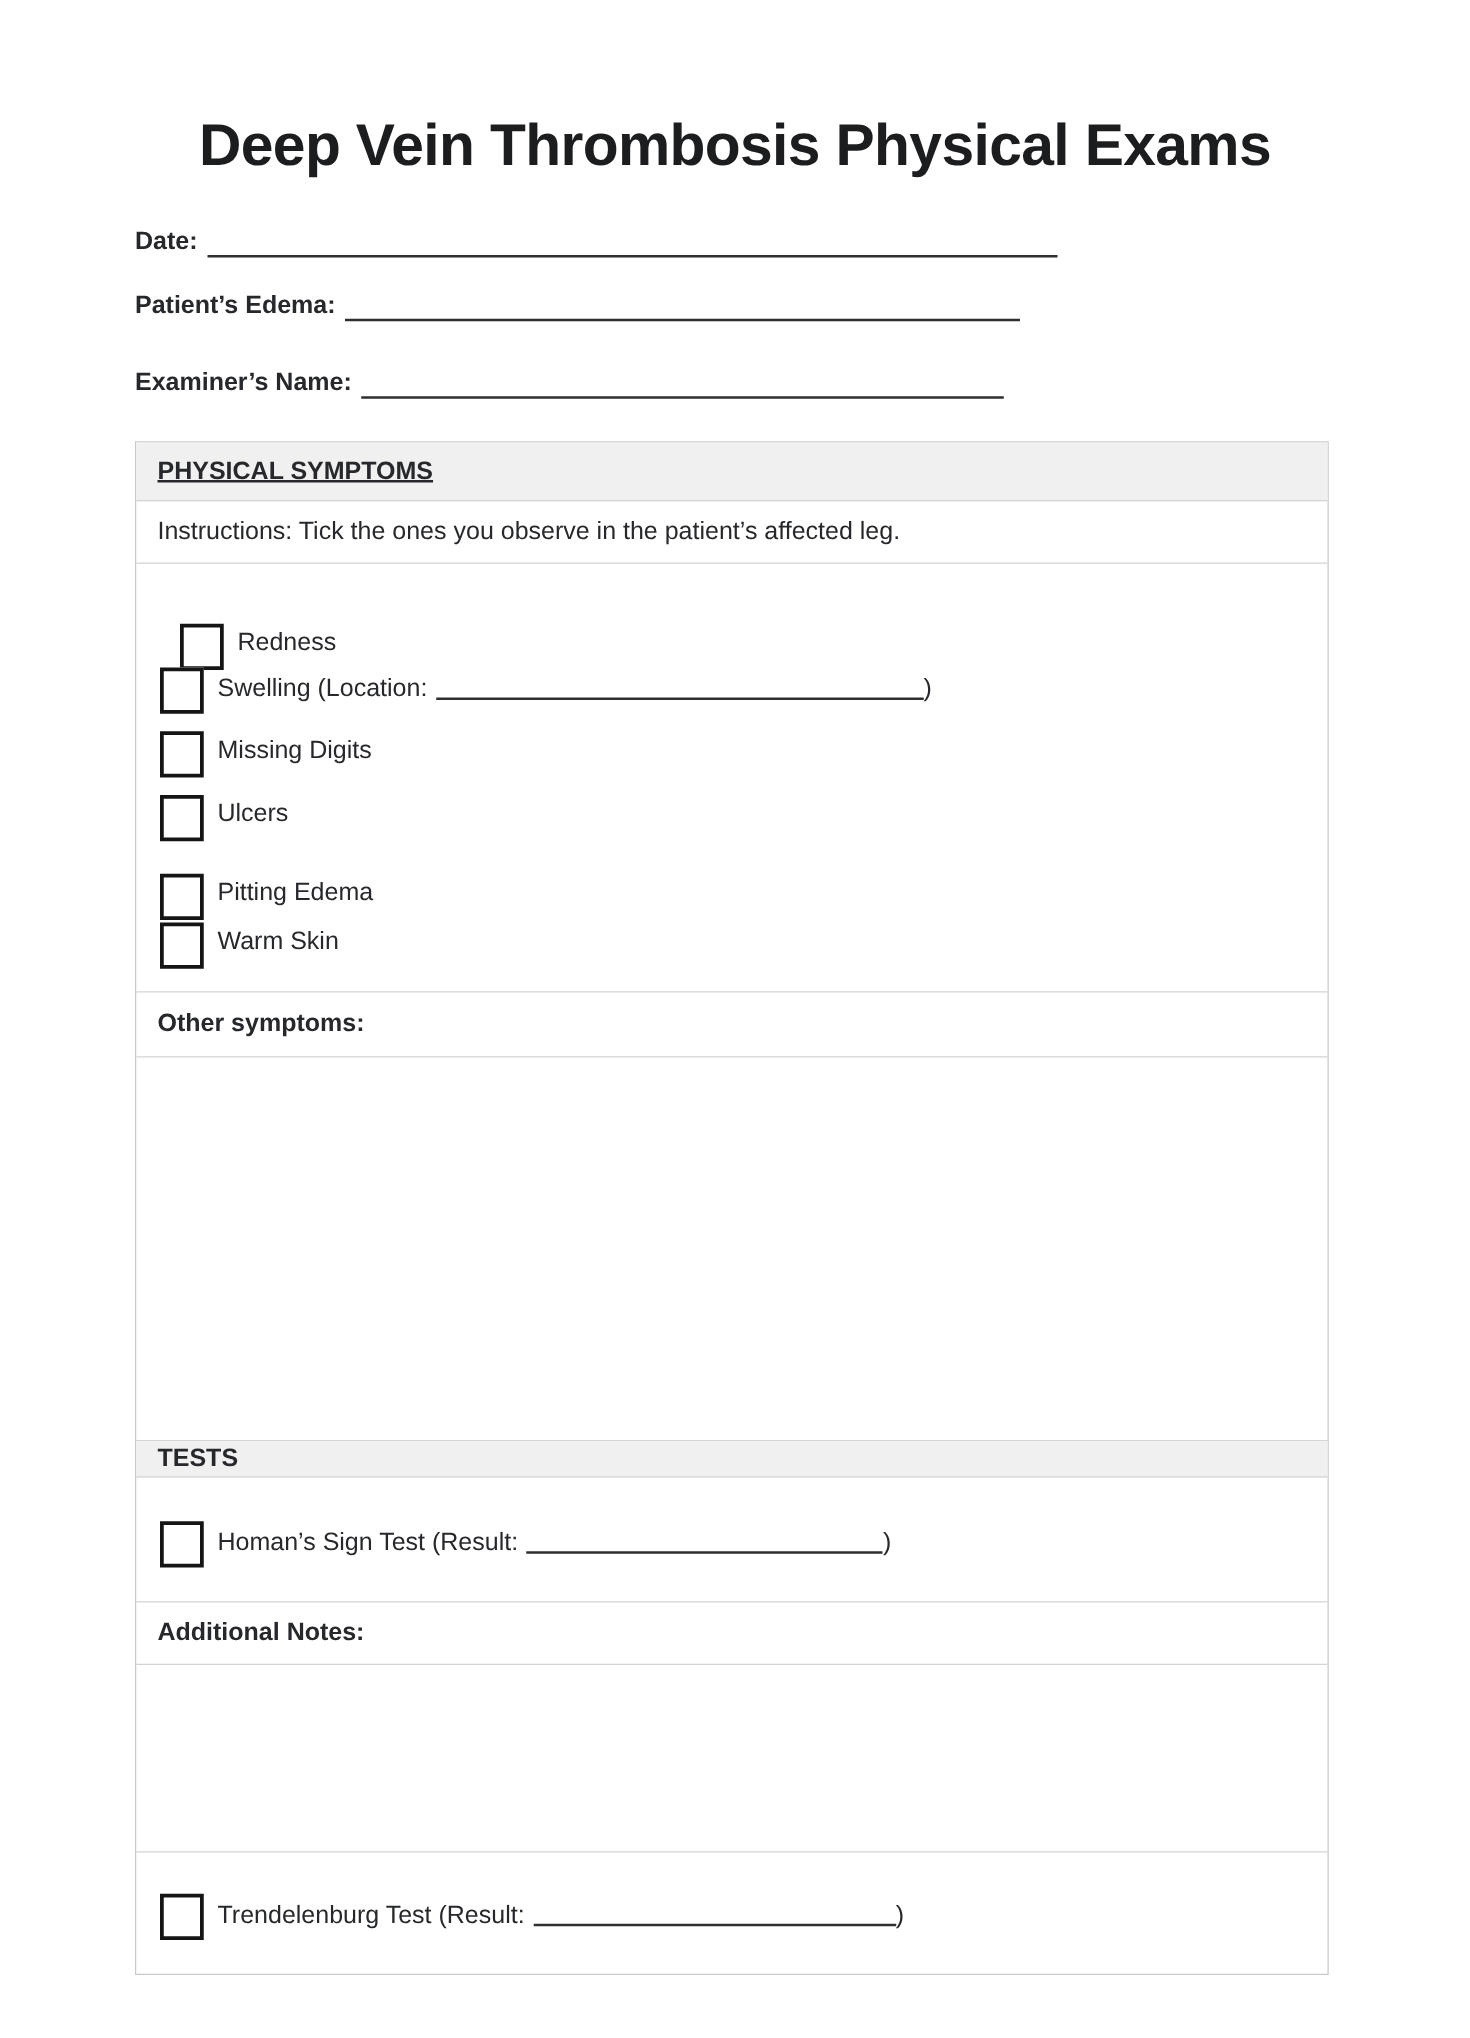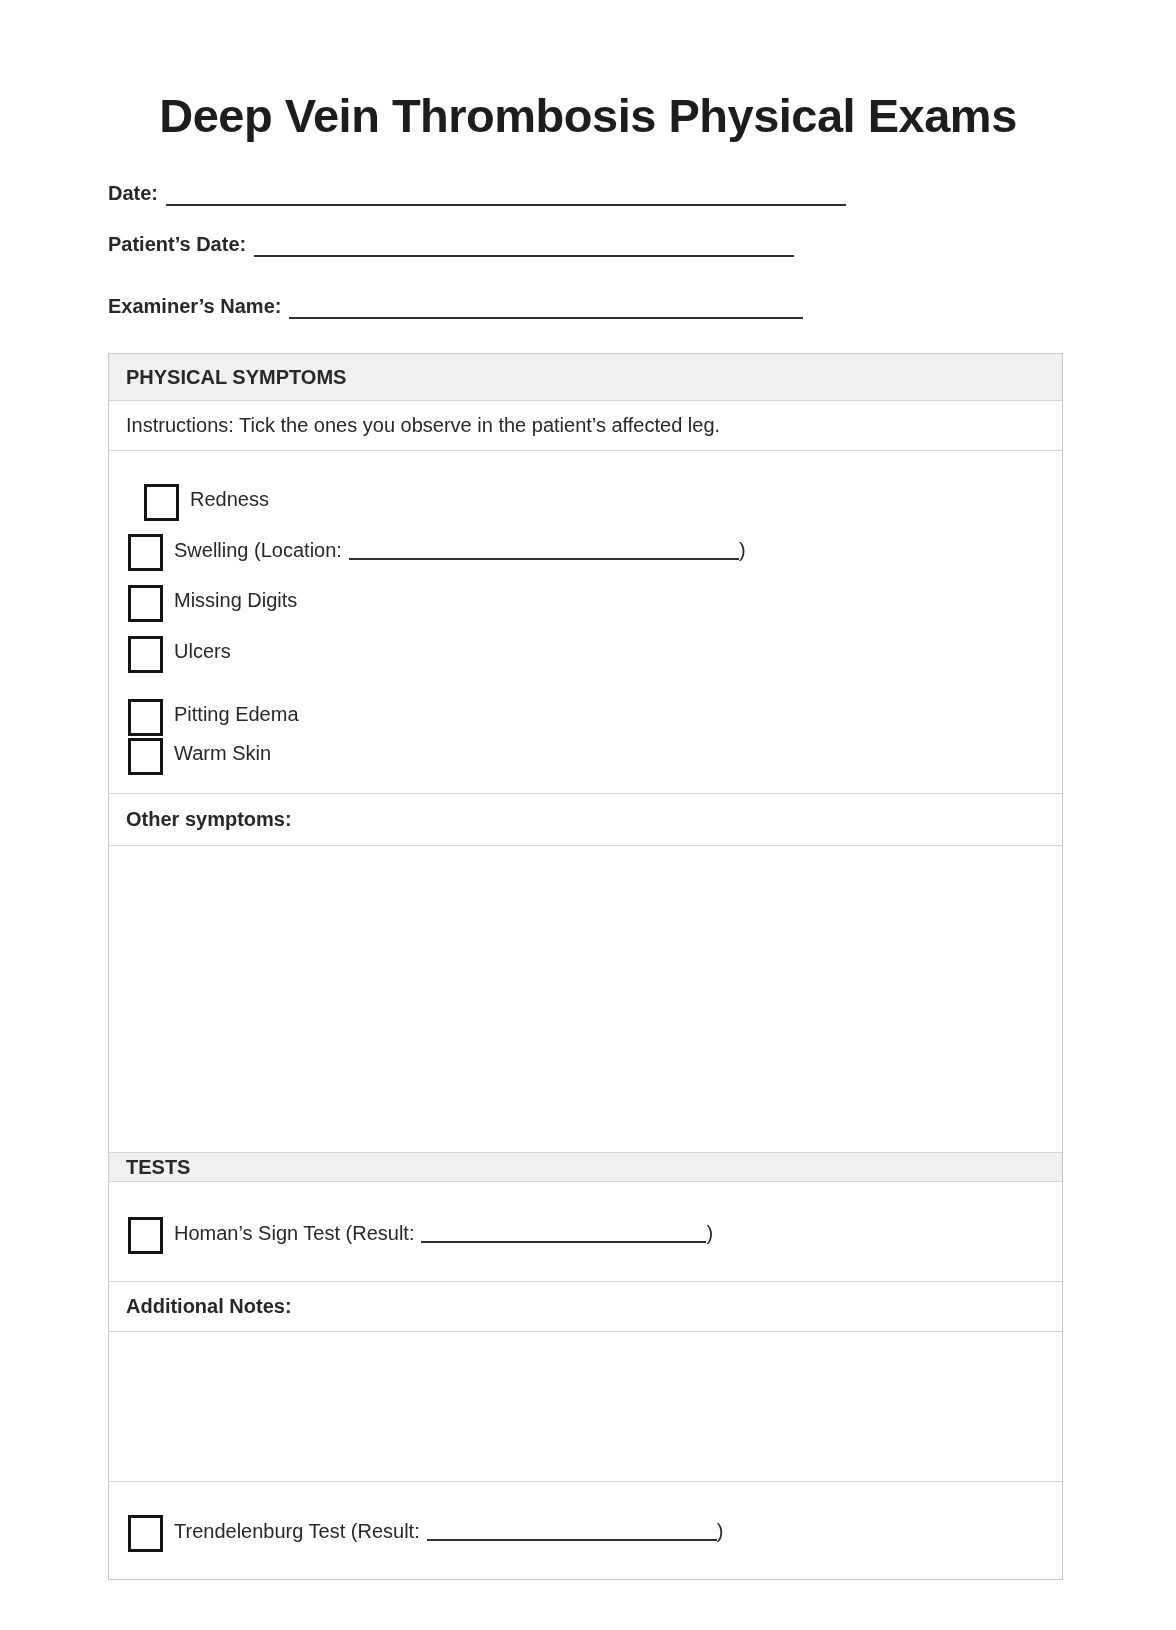--- a/index.html
+++ b/index.html
@@ -98,42 +98,42 @@
 <div class="page">
 
   <div class="doc-title">Deep Vein Thrombosis Physical Exams</div>
 
   <div class="field-row" style="top:181px;">
     <span class="lbl">Date:</span>
     <span class="blank" style="width:680px;"></span>
   </div>
 
   <div class="field-row" style="top:232px;">
-    <span class="lbl">Patient’s Date:</span>
+    <span class="lbl">Patient’s Edema:</span>
     <span class="blank" style="width:540px;"></span>
   </div>
 
   <div class="field-row" style="top:282px;margin-top:12px;">
     <span class="lbl">Examiner’s Name:</span>
     <span class="blank" style="width:514px;"></span>
   </div>
 
   <div class="form-table">
 
-    <div class="t-row band" style="height:47px;">
+    <div class="t-row band" style="height:47px;text-decoration:underline;">
       <span>PHYSICAL SYMPTOMS</span>
     </div>
 
     <div class="t-row plain-row" style="height:50px;">
       <span>Instructions: Tick the ones you observe in the patient’s affected leg.</span>
     </div>
 
     <div class="t-row" style="height:343px;">
 
-      <div class="cb-item" style="top:33px;padding-left:16px;">
+      <div class="cb-item" style="top:48px;padding-left:16px;">
         <span class="cb-box"></span>
         <span class="cb-label">Redness</span>
       </div>
 
       <div class="cb-item" style="top:83px;">
         <span class="cb-box"></span>
         <span class="cb-label"><span>Swelling (Location:</span><span class="blank" style="width:390px;"></span><span>)</span></span>
       </div>
 
       <div class="cb-item" style="top:134px;">

